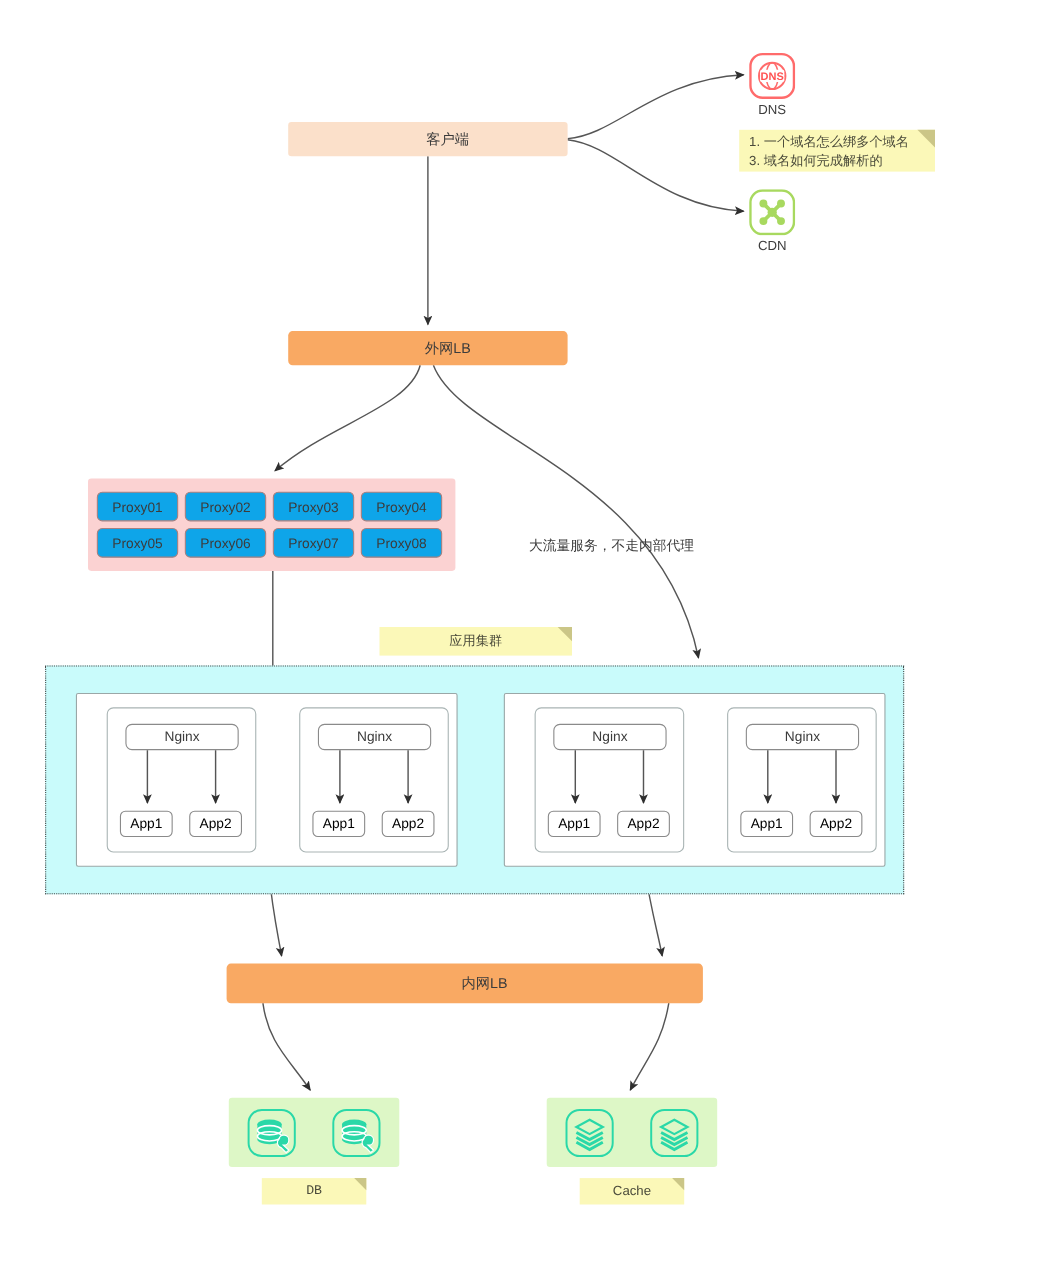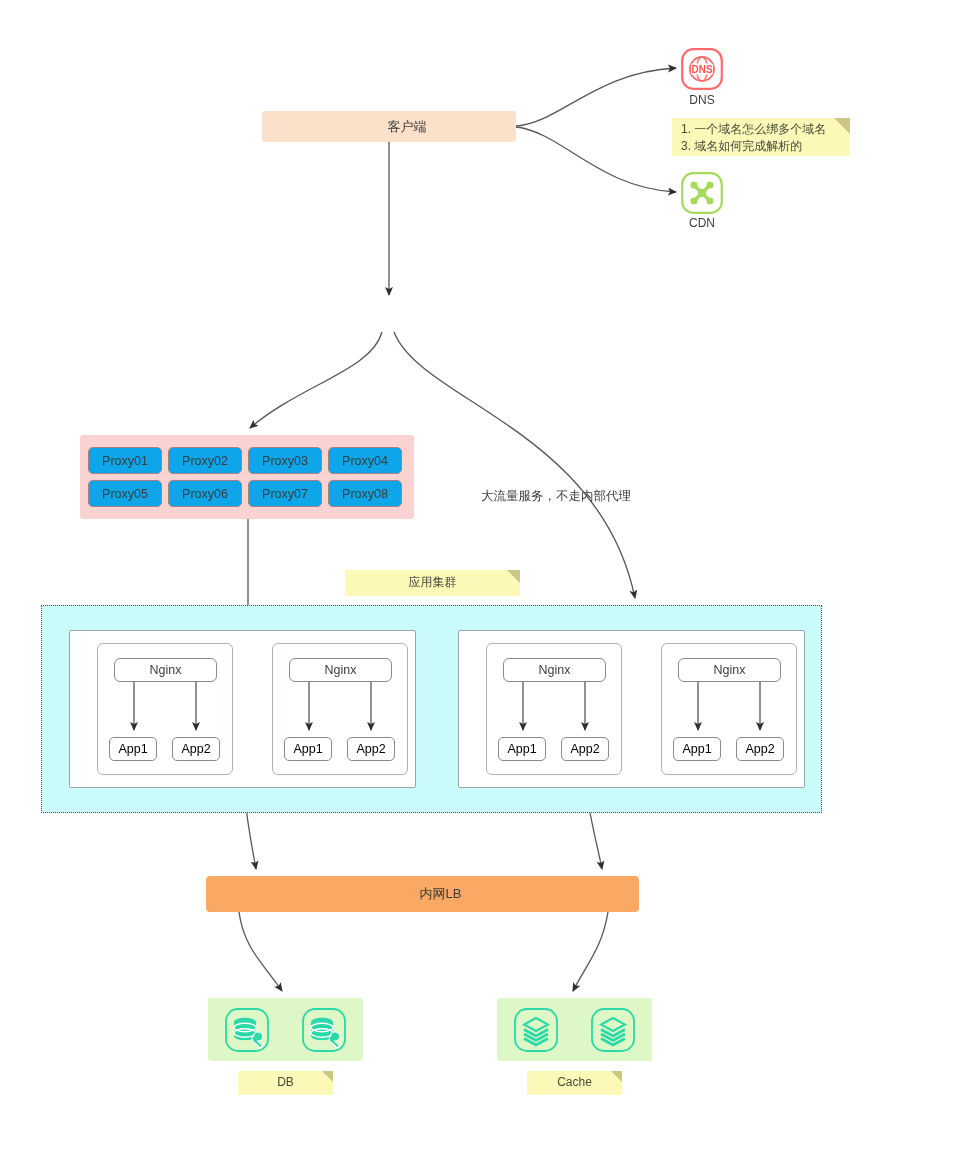--- a/index.html
+++ b/index.html
@@ -93,21 +93,21 @@
   .note .fold{
     position:absolute;right:0;top:0;width:0;height:0;
     border-left:16px solid transparent;border-top:16px solid #cbc687;
   }
   .note-dns{left:672px;top:118px;width:178px;height:38px;padding:3px 0 0 9px;}
   .note-appcluster{left:345px;top:570px;width:175px;height:26px;
     display:flex;align-items:center;justify-content:center;}
   .note-alb{left:665px;top:876px;width:240px;height:36px;
     display:flex;align-items:center;justify-content:center;}
   .note-db{left:238px;top:1071px;width:95px;height:24px;
-    display:flex;align-items:center;justify-content:center;}
+    display:flex;align-items:center;justify-content:center;font-family:Liberation Mono, monospace;}
   .note-cache{left:527px;top:1071px;width:95px;height:24px;
     display:flex;align-items:center;justify-content:center;}
   .note-db .fold,.note-cache .fold{border-left-width:11px;border-top-width:11px;}
   .note-appcluster .fold{border-left-width:13px;border-top-width:13px;}
 
   
   .svc{position:absolute;width:42px;height:42px;}
   .svc-dns{left:681px;top:48px;}
   .svc-cdn{left:681px;top:172px;}
   .svc-label{
@@ -185,20 +185,21 @@
     </svg>
   </div>
   <div class="svc-label lbl-cdn">CDN</div>
 
   <div class="note note-dns">
     <div class="fold"></div>
     <div>1. 一个域名怎么绑多个域名</div>
     <div>3. 域名如何完成解析的</div>
   </div>
 
+  <div class="node lb-bar lb-ext">外网LB</div>
 
   <div class="proxy-wrap">
     <div class="proxy-chip">Proxy01</div>
     <div class="proxy-chip">Proxy02</div>
     <div class="proxy-chip">Proxy03</div>
     <div class="proxy-chip">Proxy04</div>
     <div class="proxy-chip">Proxy05</div>
     <div class="proxy-chip">Proxy06</div>
     <div class="proxy-chip">Proxy07</div>
     <div class="proxy-chip">Proxy08</div>

